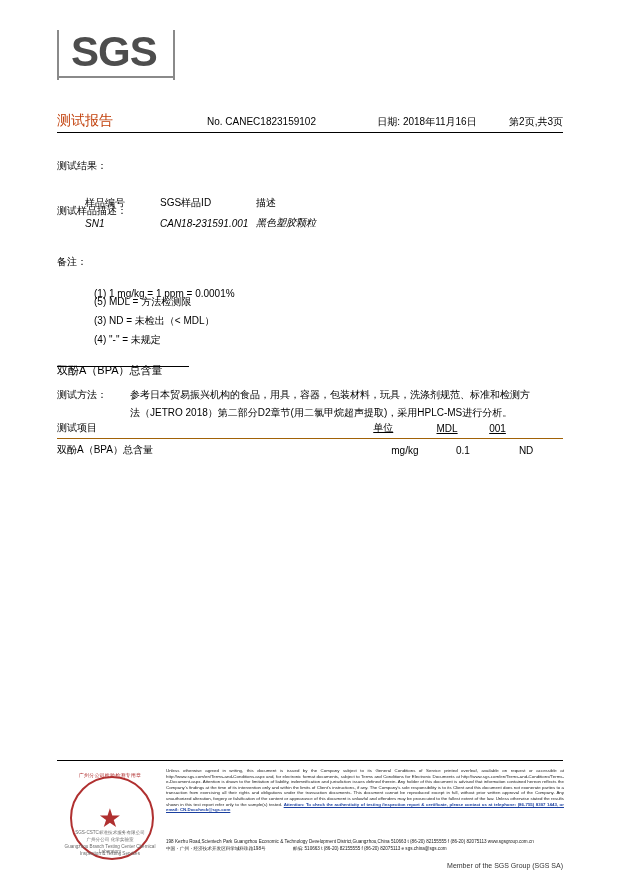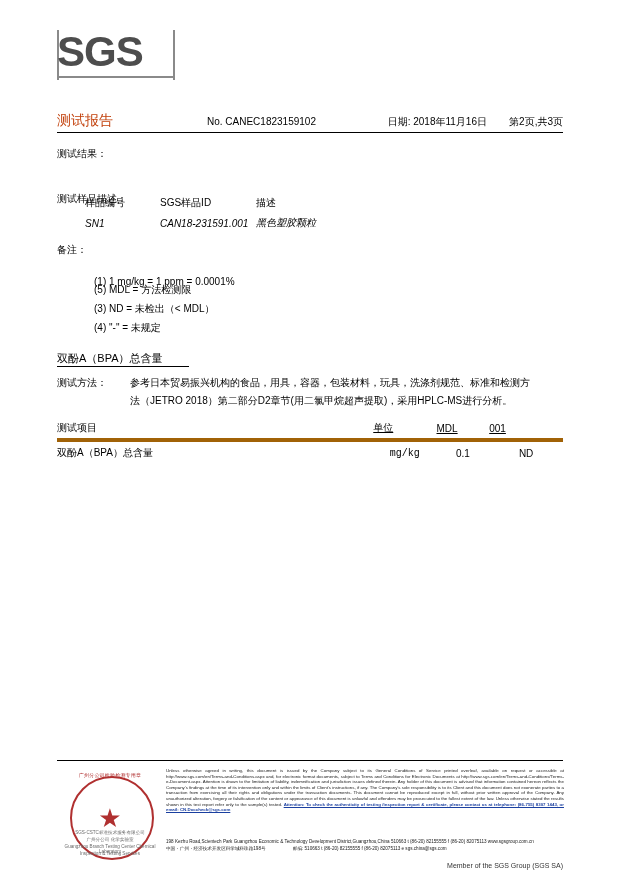--- a/index.html
+++ b/index.html
@@ -24,21 +24,21 @@
     top: 30px;
     width: 120px;
   }
   .logo-text {
     font-family: "Liberation Sans", sans-serif;
     font-weight: bold;
     font-size: 42px;
     letter-spacing: -1px;
     color: #4d4d4d;
     line-height: 44px;
-    padding-left: 0;
+    padding-left: 14px;
   }
   .logo-rule {
     border-bottom: 2px solid #8a8a8a;
     width: 118px;
     margin-top: 2px;
   }
   .logo-bar-left {
     position: absolute;
     left: 57px;
     top: 30px;
@@ -71,21 +71,21 @@
   }
   .doc-no {
     font-size: 10px;
     color: #000;
     width: 160px;
   }
   .doc-date {
     font-size: 10px;
     color: #000;
     width: 120px;
-    text-align: right;
+    text-align: center;
   }
   .doc-page {
     font-size: 10px;
     color: #000;
     text-align: right;
     flex: 1;
   }
   .title-underline {
     position: absolute;
     left: 57px;
@@ -93,20 +93,21 @@
     width: 506px;
     border-bottom: 1px solid #000;
   }
 
   
   .t {
     position: absolute;
     font-size: 10px;
     color: #000;
     white-space: nowrap;
+    margin-top: 12px;
   }
 
   .sect-underline {
     position: absolute;
     border-bottom: 1px solid #000;
   }
 
   
   .sample-tbl {
     position: absolute;
@@ -137,27 +138,27 @@
     top: 421px;
     width: 506px;
     font-size: 10px;
     color: #000;
     border-collapse: collapse;
   }
   .res-tbl th {
     font-weight: normal;
     text-align: left;
     padding: 0 0 3px 0;
-    border-bottom: 4px solid #a16207;
+    border-bottom: 1px solid #a16207;
   }
   .res-tbl td {
     padding: 4px 0 0 0;
   }
   .res-item { width: 300px; }
-  .res-unit { width: 60px; text-align: center; font-family: Liberation Mono, monospace; }
+  .res-unit { width: 60px; text-align: center; }
   .res-mdl  { width: 50px; text-align: center; }
   .res-val  { width: 70px; text-align: center; }
   .hdr-underline { text-decoration: underline; }
 
   
   .footer-rule {
     position: absolute;
     left: 57px;
     top: 760px;
     width: 506px;

